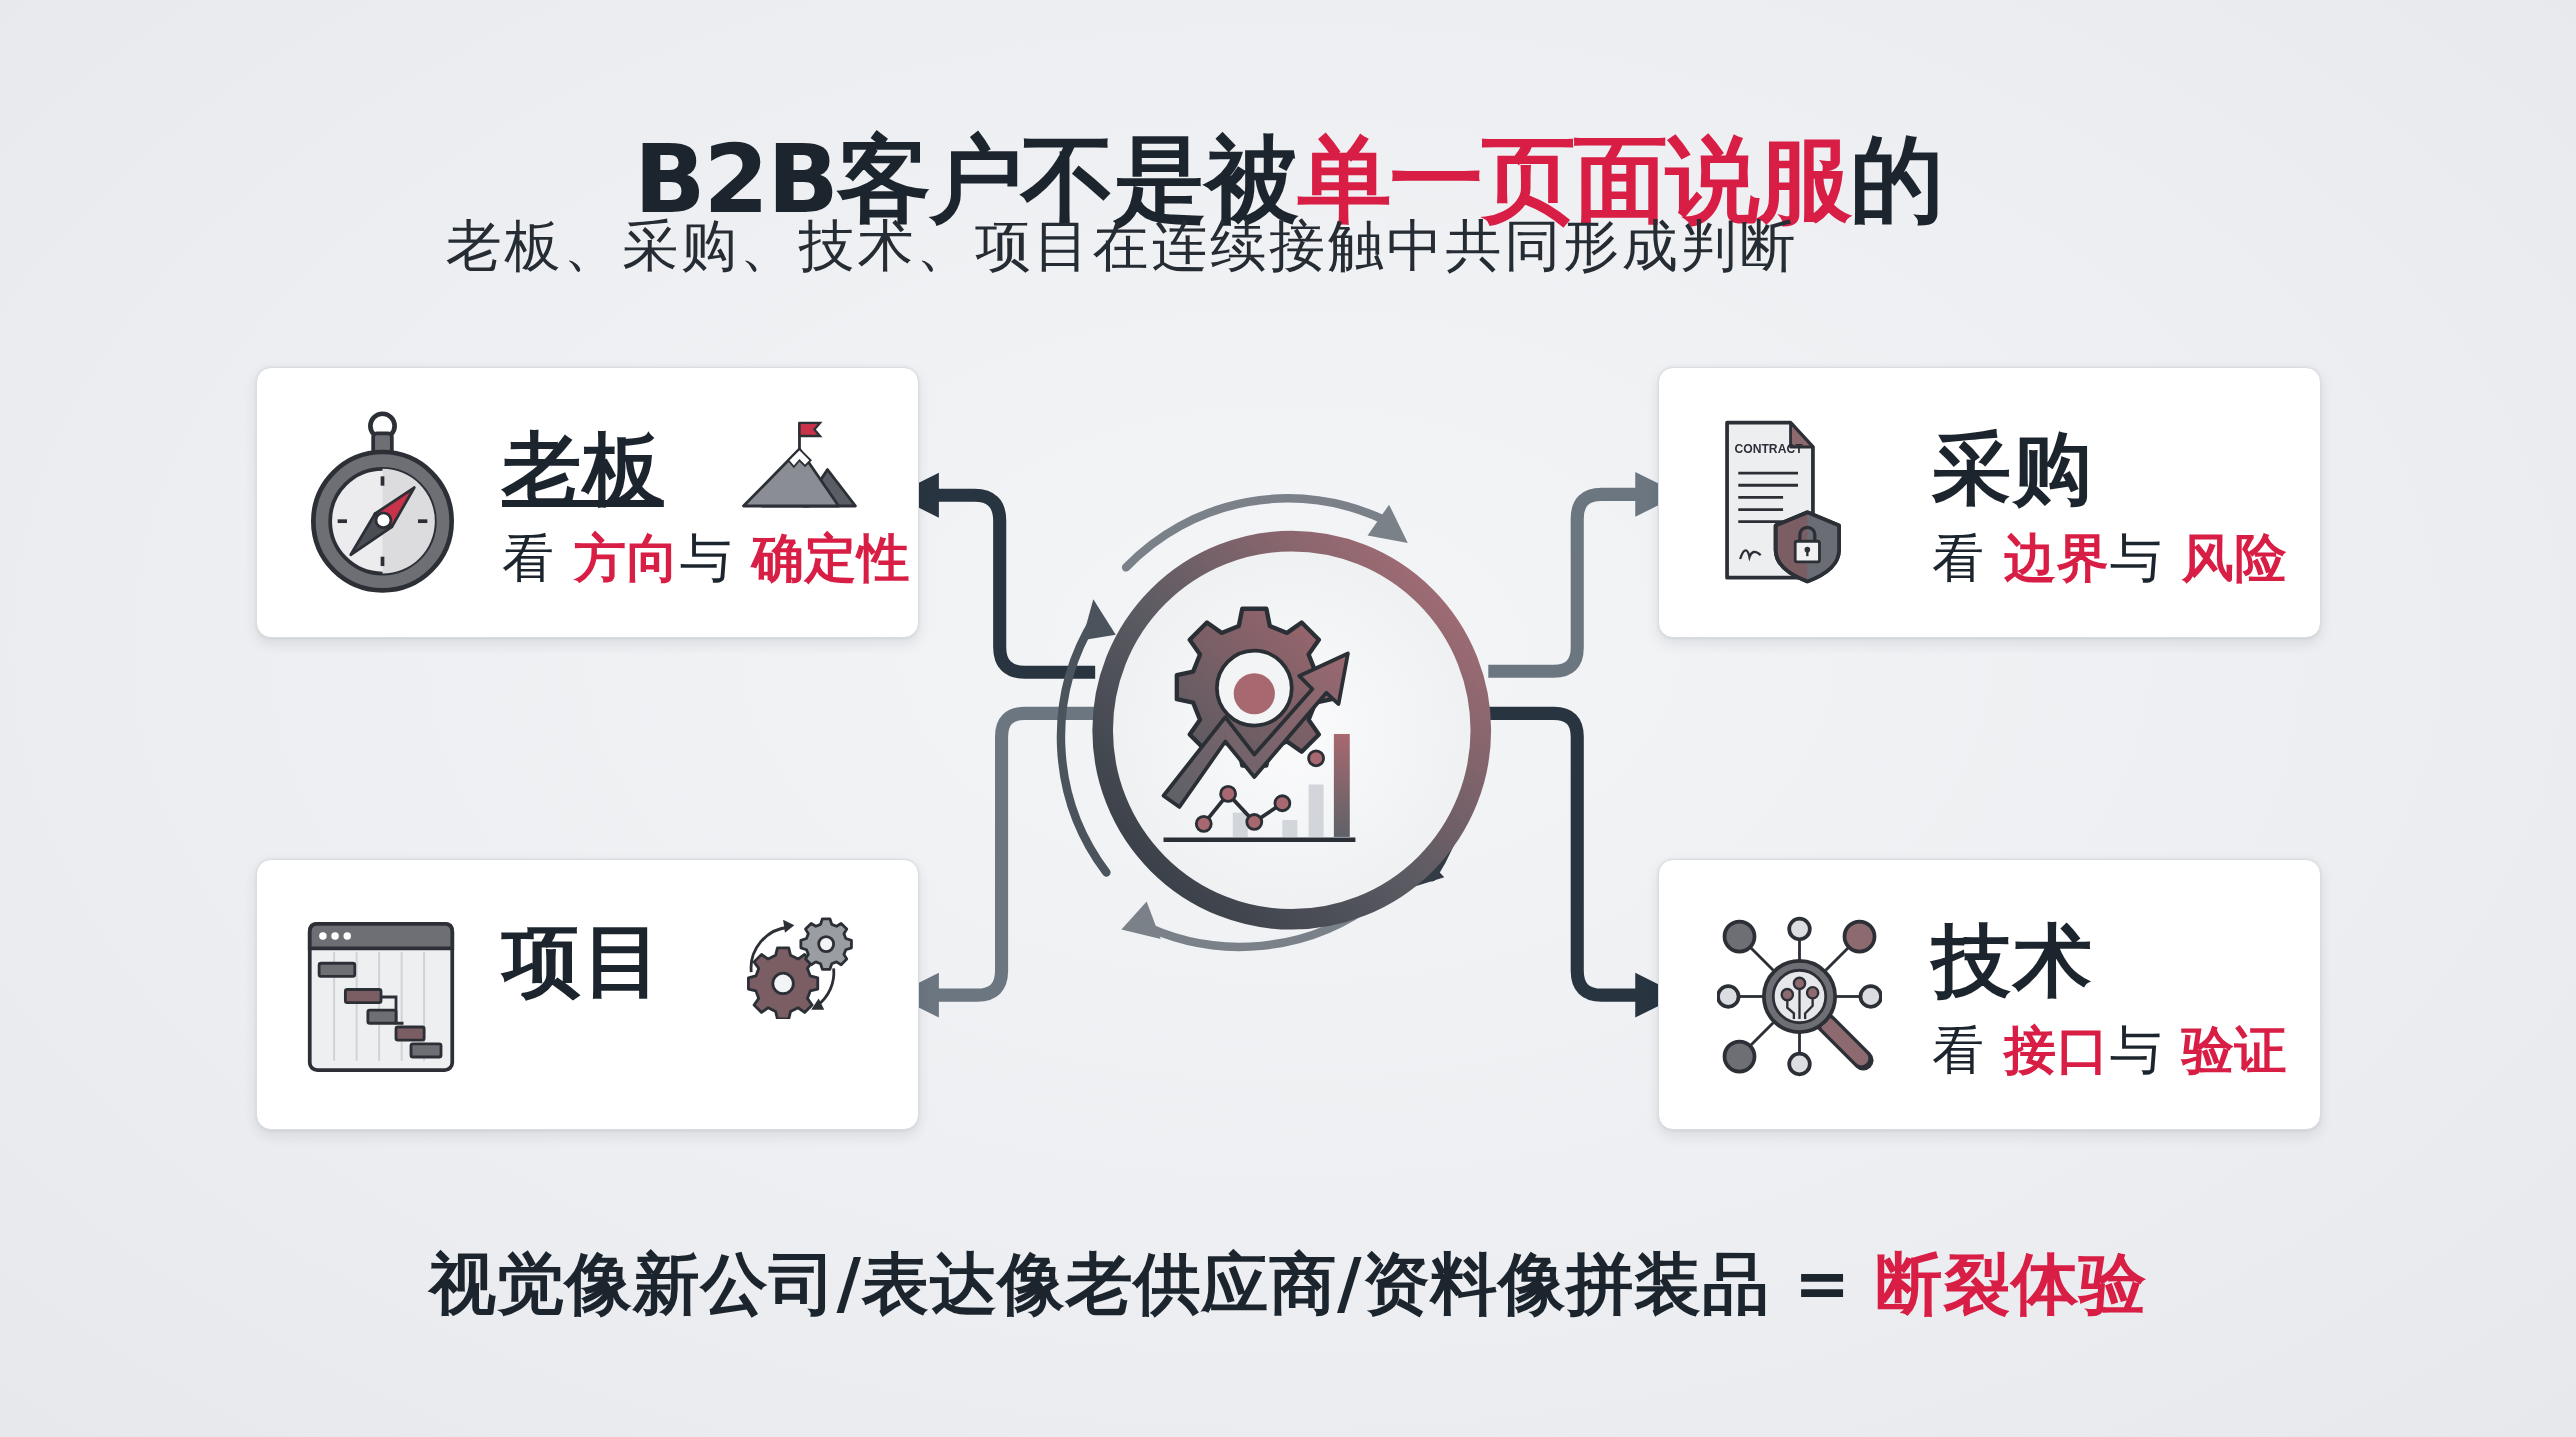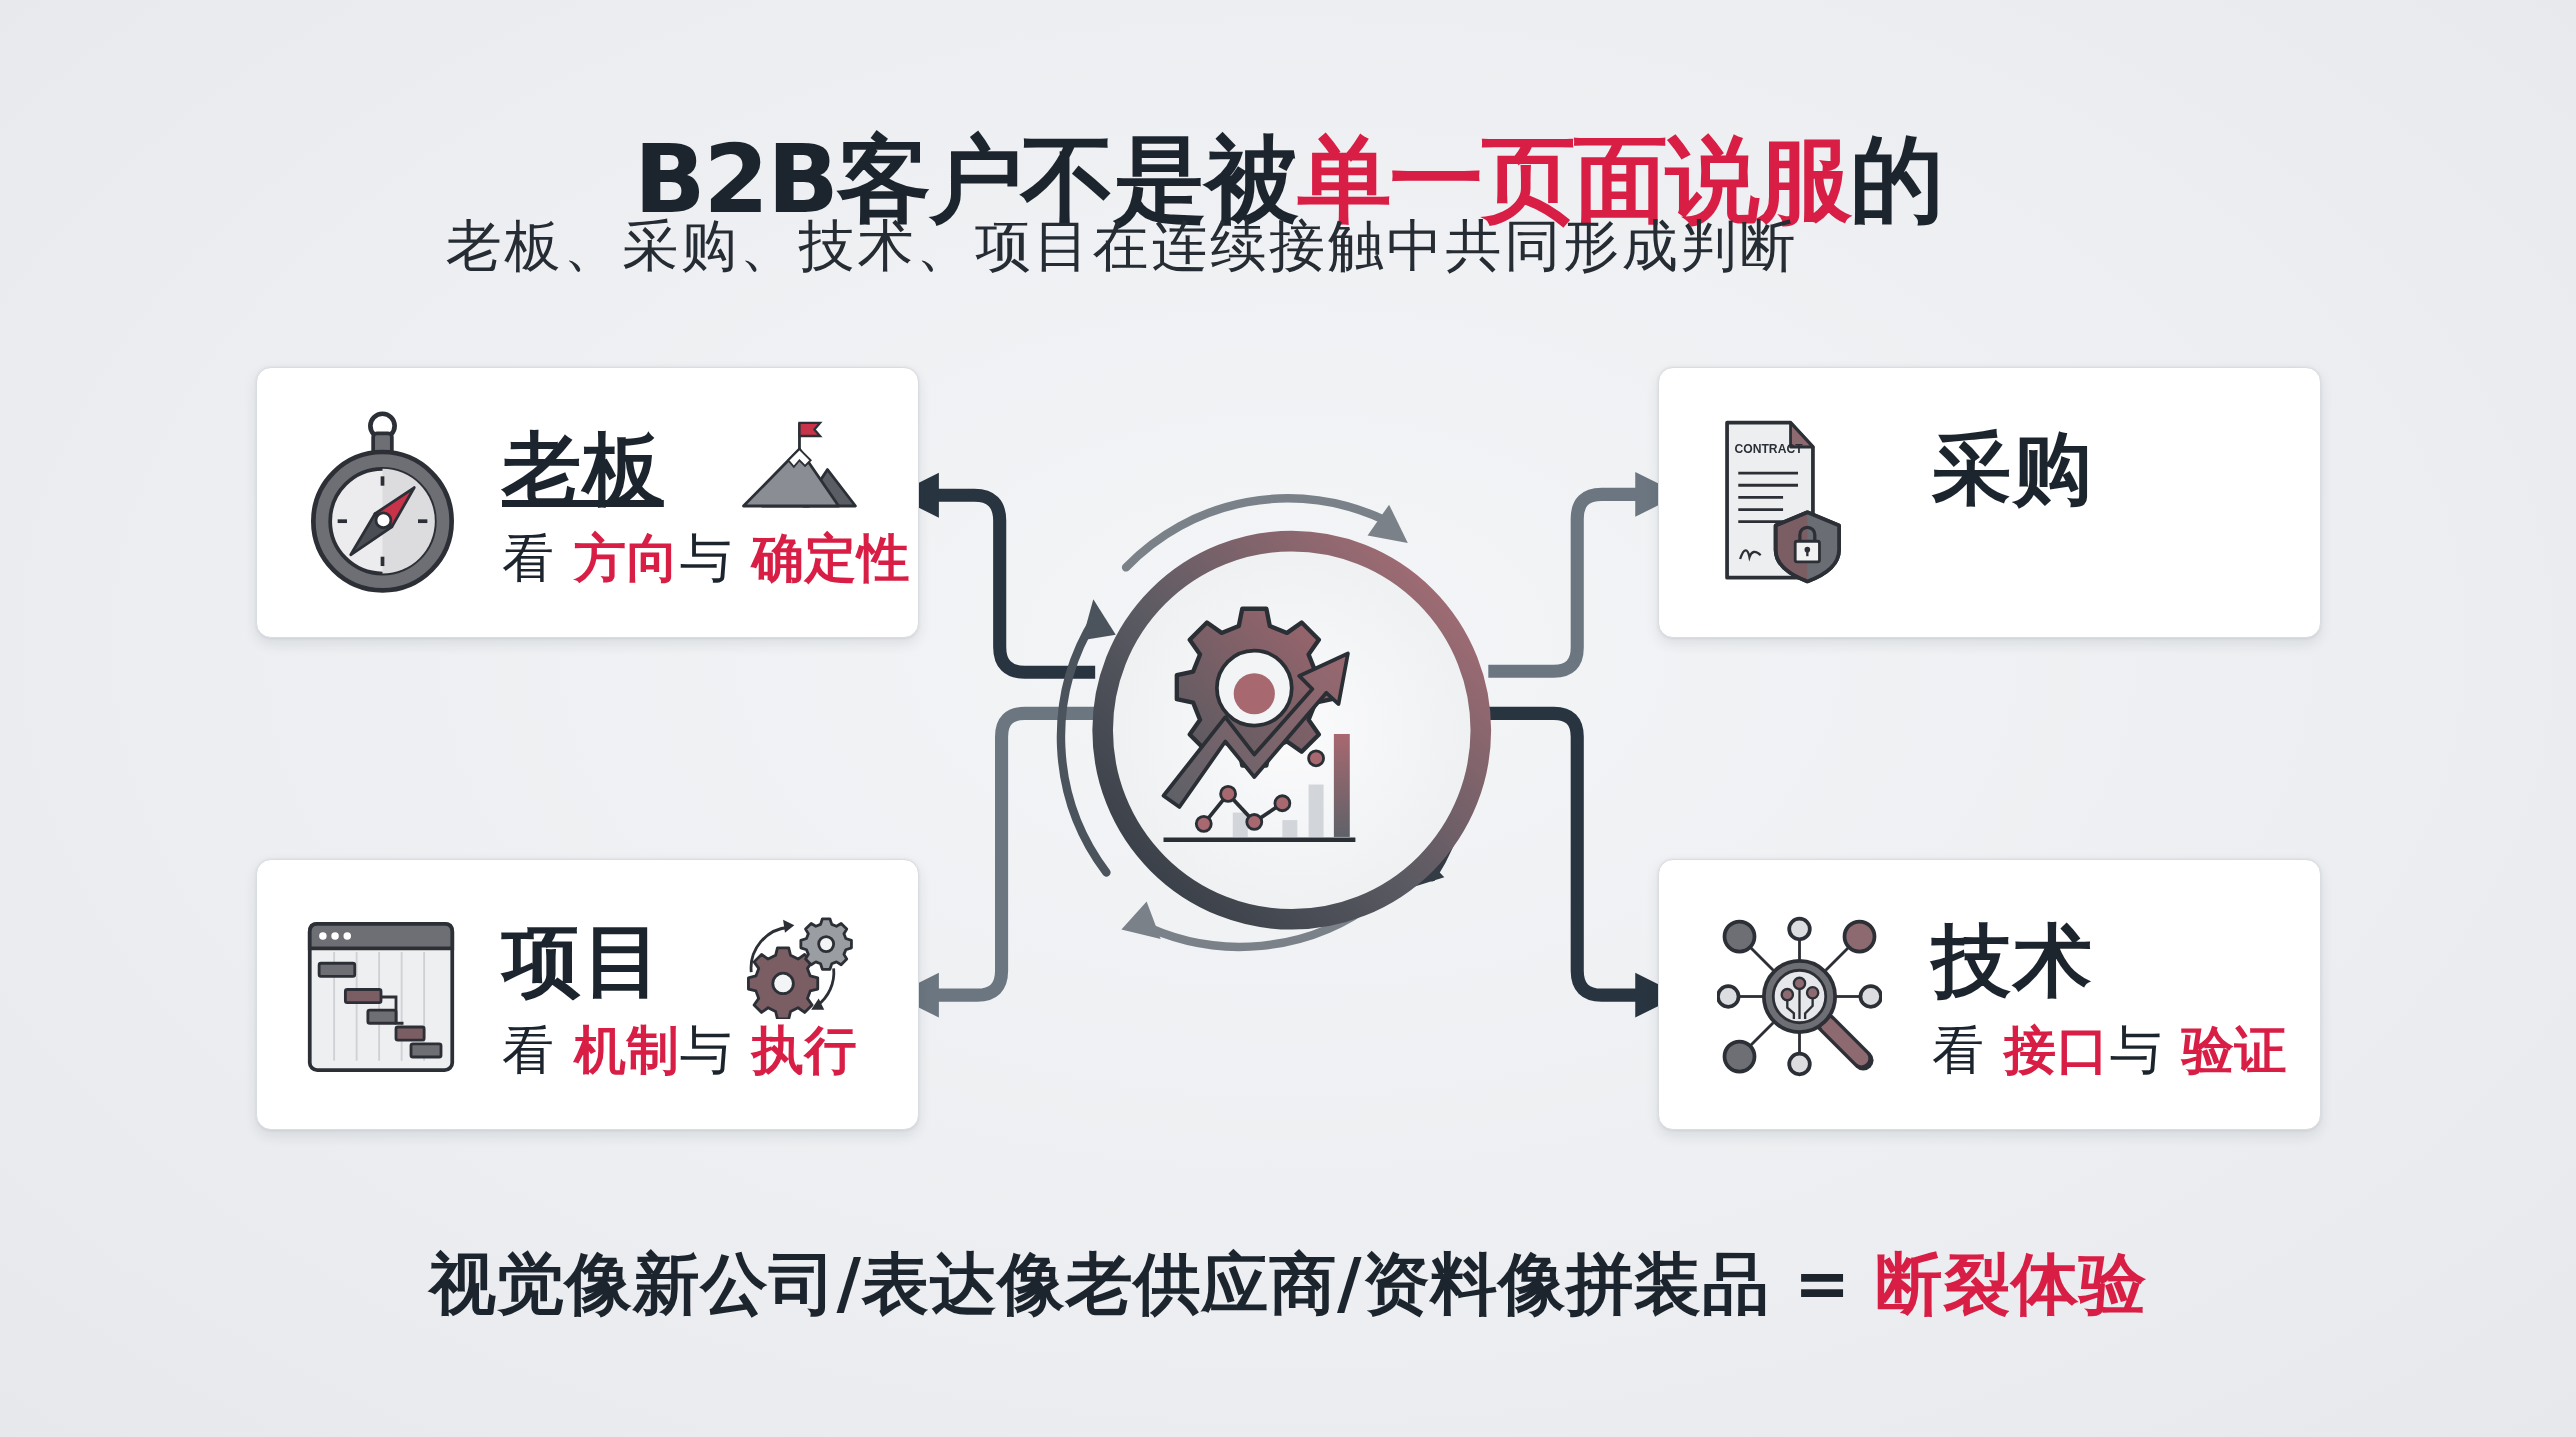--- a/index.html
+++ b/index.html
@@ -190,20 +190,23 @@
     <path d="M 18 150 C 22 138, 26 138, 28 148 C 30 142, 34 140, 40 146" fill="none" stroke="#2c3036" stroke-width="2.5"></path>
     <path d="M 90 100 L 124 114 L 124 140 C 124 158, 106 168, 90 174 C 74 168, 56 158, 56 140 L 56 114 Z" fill="#7a5e63" stroke="#2c3036" stroke-width="4" stroke-linejoin="round"></path>
     <path d="M 90 100 L 124 114 L 124 140 C 124 158, 106 168, 90 174 Z" fill="#6a6d73"></path>
     <path d="M 90 100 L 124 114 L 124 140 C 124 158, 106 168, 90 174 C 74 168, 56 158, 56 140 L 56 114 Z" fill="none" stroke="#2c3036" stroke-width="4" stroke-linejoin="round"></path>
     <path d="M 82 132 L 82 124 A 8 8 0 0 1 98 124 L 98 132" fill="none" stroke="#2c3036" stroke-width="3.5"></path>
     <rect x="77" y="131" width="26" height="22" rx="2" fill="#f1f1f2" stroke="#2c3036" stroke-width="3"></rect>
     <circle cx="90" cy="140" r="3" fill="#2c3036"></circle>
     <line x1="90" y1="141" x2="90" y2="147" stroke="#2c3036" stroke-width="2.5"></line>
   </svg>
   <div class="role" style="left:273px; top:56px;">采购</div>
+  <div class="focus" style="left:273px; top:157px;">
+    <span class="n">看</span><span class="r">边界</span><span class="n">与</span><span class="r">风险</span>
+  </div>
 </div>
 
 <div class="card" style="left:256px; top:859px;">
   <svg class="icon-main" style="left:49px; top:60px;" width="150" height="154" viewBox="0 0 160 164">
     <rect x="4" y="4" width="152" height="156" rx="8" fill="#eeeff1" stroke="#2c3036" stroke-width="4"></rect>
     <path d="M 4 30 L 4 12 Q 4 4 12 4 L 148 4 Q 156 4 156 12 L 156 30 Z" fill="#6e6f74" stroke="#2c3036" stroke-width="4"></path>
     <circle cx="18" cy="17" r="4" fill="#ffffff"></circle>
     <circle cx="31" cy="17" r="4" fill="#ffffff"></circle>
     <circle cx="44" cy="17" r="4" fill="#ffffff"></circle>
     <line x1="30" y1="34" x2="30" y2="150" stroke="#cfd1d4" stroke-width="2"></line>
@@ -226,23 +229,20 @@
     <polygon points="76,100 90,100 84,88" fill="#2c3036"></polygon>
     <g transform="translate(46,72)">
       <path d="M -6 -32 L 6 -32 L 8 -24 L 16 -20 L 23 -25 L 31 -17 L 26 -10 L 29 -2 L 37 0 L 37 12 L 29 14 L 26 22 L 31 29 L 23 37 L 16 32 L 8 36 L 6 44 L -6 44 L -8 36 L -16 32 L -23 37 L -31 29 L -26 22 L -29 14 L -37 12 L -37 0 L -29 -2 L -26 -10 L -31 -17 L -23 -25 L -16 -20 L -8 -24 Z" transform="translate(0,-6)" fill="#7a5e63" stroke="#2c3036" stroke-width="3" stroke-linejoin="round"></path>
       <circle cx="0" cy="0" r="11" fill="#f3f4f5" stroke="#2c3036" stroke-width="3"></circle>
     </g>
     <g transform="translate(92,30)">
       <path d="M -4 -22 L 4 -22 L 6 -16 L 11 -14 L 16 -17 L 22 -11 L 19 -6 L 21 -1 L 27 1 L 27 9 L 21 11 L 19 16 L 22 21 L 16 27 L 11 24 L 6 26 L 4 32 L -4 32 L -6 26 L -11 24 L -16 27 L -22 21 L -19 16 L -21 11 L -27 9 L -27 1 L -21 -1 L -19 -6 L -22 -11 L -16 -17 L -11 -14 L -6 -16 Z" transform="translate(0,-5)" fill="#9a9da2" stroke="#2c3036" stroke-width="3" stroke-linejoin="round"></path>
       <circle cx="0" cy="0" r="8" fill="#f3f4f5" stroke="#2c3036" stroke-width="3"></circle>
     </g>
   </svg>
-  <div class="focus" style="left:245px; top:157px;">
-    <span class="n">看</span><span class="r">机制</span><span class="n">与</span><span class="r">执行</span>
-  </div>
 </div>
 
 <div class="card" style="left:1658px; top:859px;text-decoration:underline;">
   <svg class="icon-main" style="left:58px; top:54px;" width="165" height="165" viewBox="0 0 176 176">
     <g stroke="#2c3036" stroke-width="3">
       <line x1="28" y1="28" x2="60" y2="60"></line>
       <line x1="88" y1="20" x2="88" y2="50"></line>
       <line x1="148" y1="28" x2="116" y2="60"></line>
       <line x1="18" y1="88" x2="50" y2="88"></line>
       <line x1="158" y1="88" x2="126" y2="88"></line>

